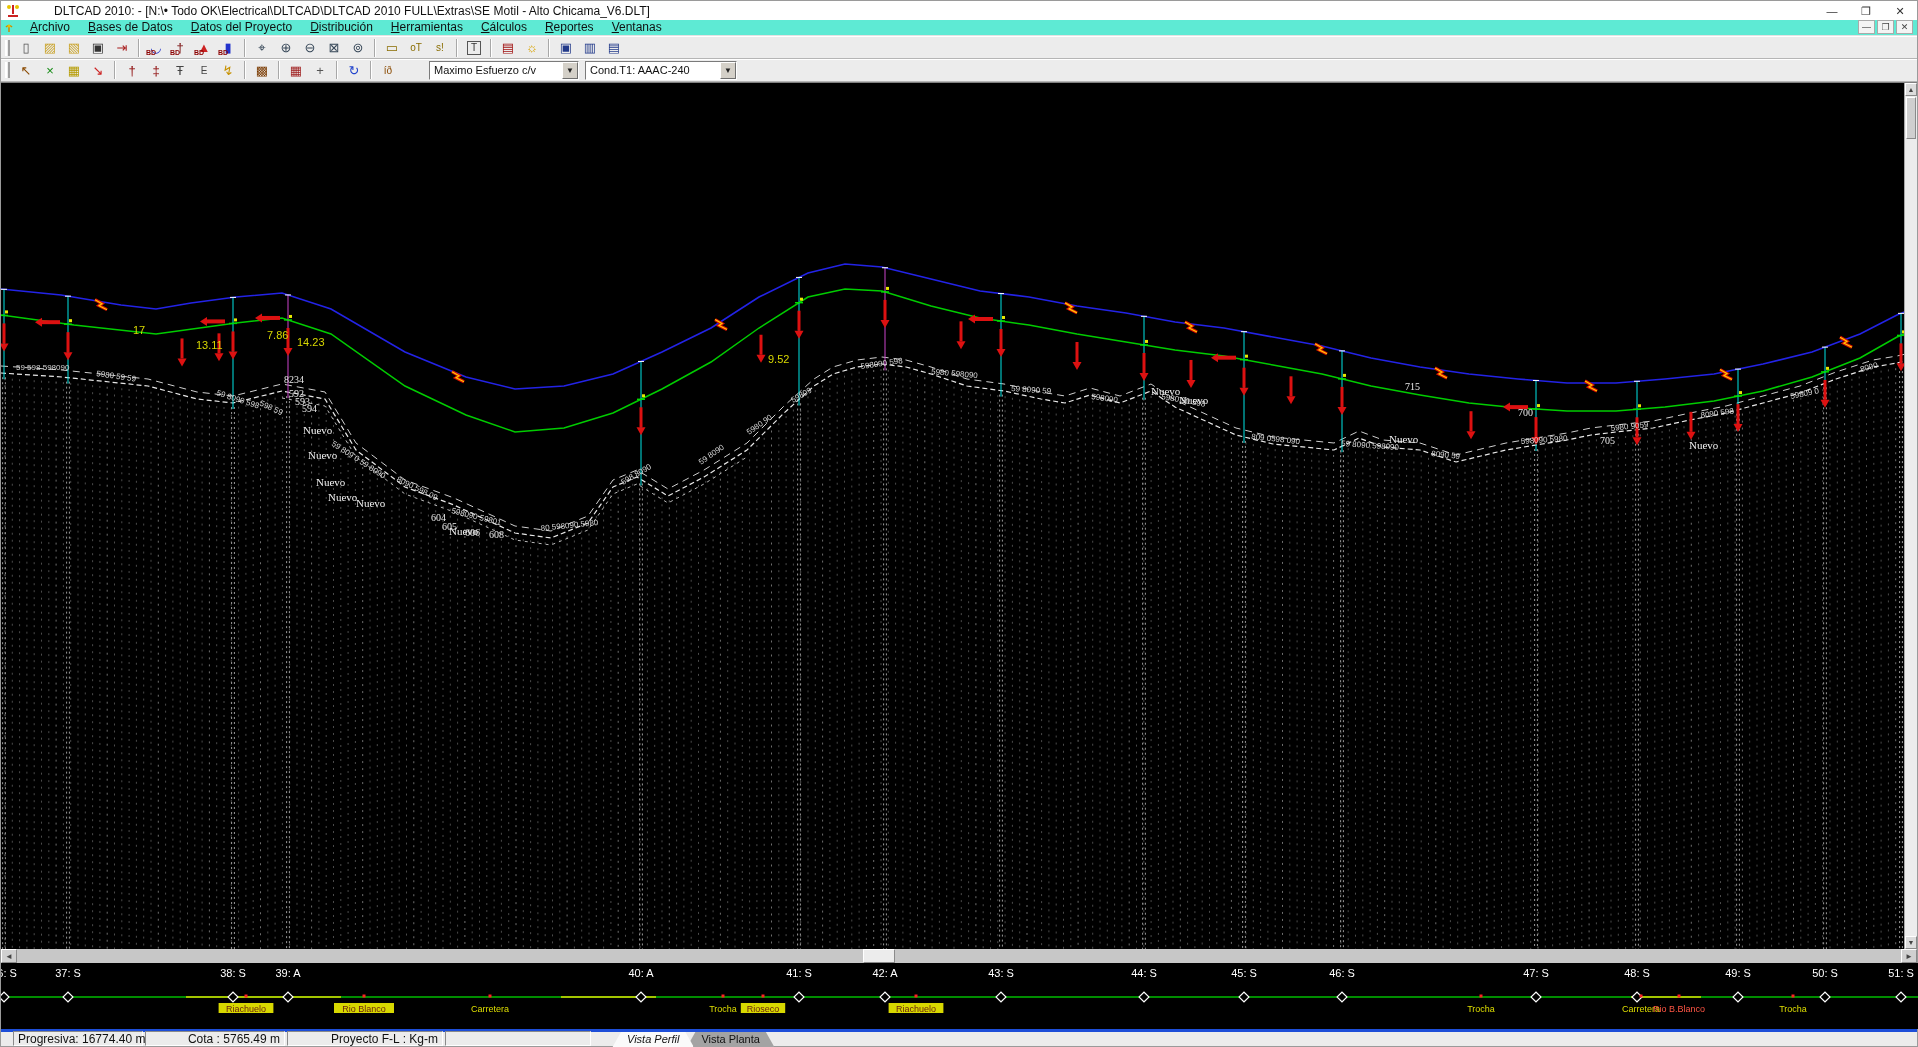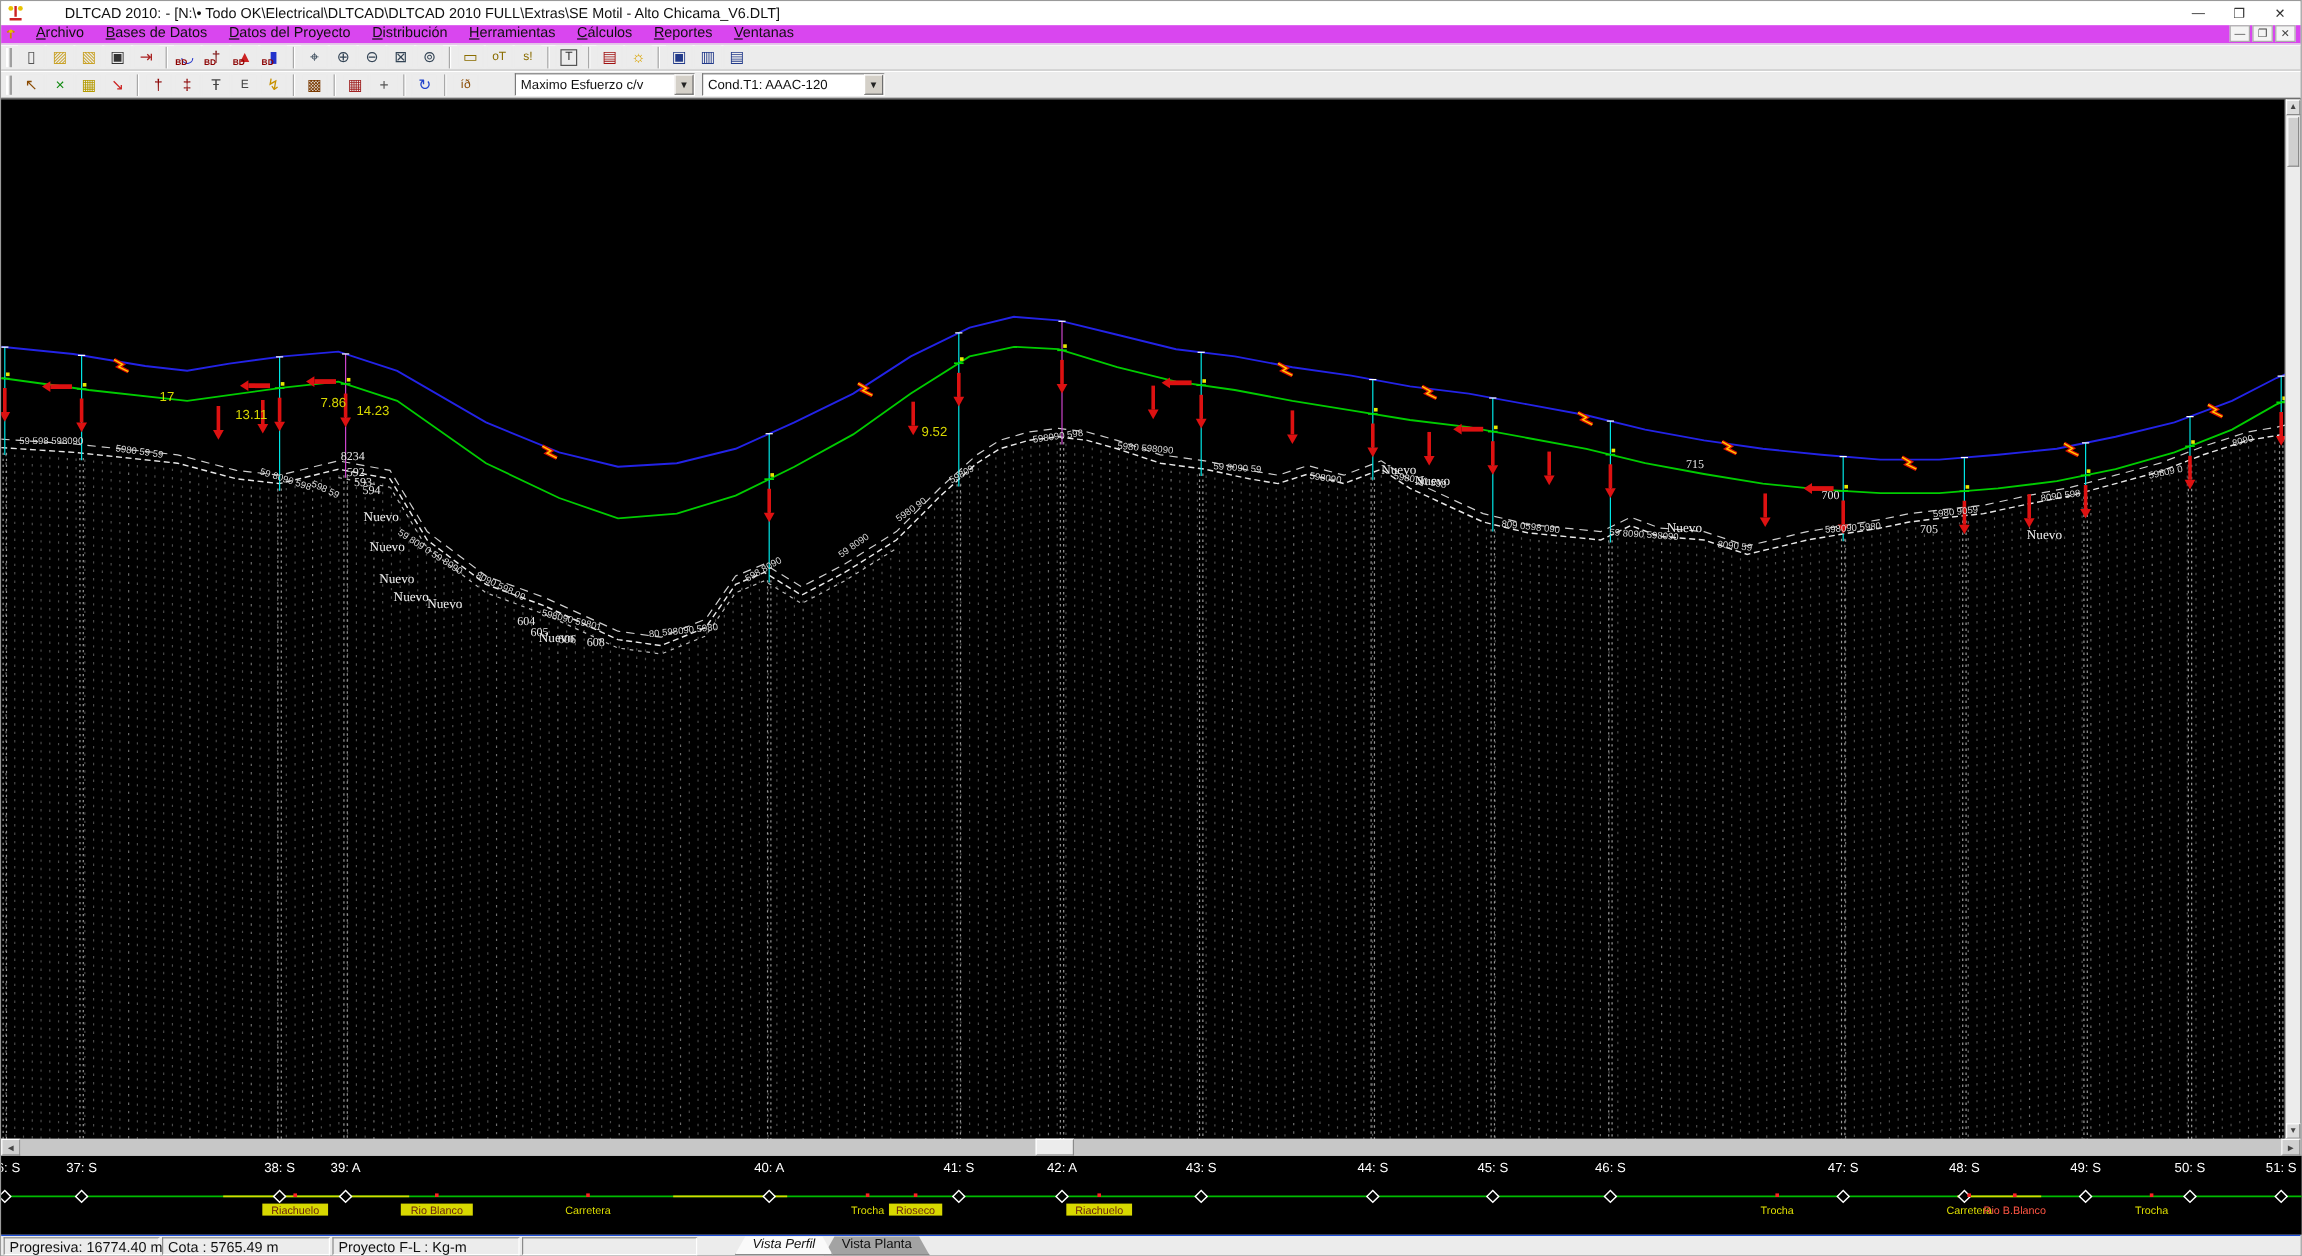--- a/index.html
+++ b/index.html
@@ -8,21 +8,21 @@
   .window { width:1918px; height:1047px; border:1px solid #9a9a9a; display:flex; flex-direction:column; background:#f0f0f0; }
 
   
   .titlebar { height:20px; background:#ffffff; display:flex; align-items:center; font-size:12px; color:#111; position:relative;gap:27px; }
   .app-icon { width:16px; height:14px; margin:0 6px 0 4px; display:inline-block; }
   .title-text { white-space:nowrap; }
   .win-controls { position:absolute; right:0; top:0; height:20px; display:flex; }
   .win-btn { width:34px; height:20px; display:flex; align-items:center; justify-content:center; font-size:11px; color:#333; }
 
   
-  .menubar { height:16px; background:#d946ef; display:flex; align-items:center; font-size:12px; color:#111; position:relative; border-bottom:1px solid #e3e3e3; }
+  .menubar { height:16px; background:#5eead4; display:flex; align-items:center; font-size:12px; color:#111; position:relative; border-bottom:1px solid #e3e3e3; }
   .menu-item { padding:0 9px; height:16px; line-height:15px; cursor:default; }
   .menu-item u { text-decoration:underline; }
   .mdi-controls { position:absolute; right:4px; top:0; height:15px; display:flex; gap:2px; }
   .mdi-btn { width:17px; height:14px; border:1px solid #aaa; background:#f4f4f4; font-size:9px; line-height:12px; text-align:center; color:#444; }
 
   
   .toolbar { background:#ececec; display:flex; align-items:center; border-top:1px solid #ffffff; border-bottom:1px solid #b5b5b5; padding-left:2px; }
   .tb1 { height:23px; } .tb2 { height:24px; }
   .grip { width:5px; height:16px; margin:0 4px 0 2px; border-left:2px solid #fff; border-right:2px solid #9f9f9f; }
   .tbtn { width:22px; height:19px; margin:0 1px; display:flex; align-items:center; justify-content:center;
@@ -47,21 +47,21 @@
   
   .hscroll { height:14px; background:#dcdcdc; position:relative; display:flex; }
   .hs-btn { width:16px; height:14px; font-size:8px; text-align:center; line-height:13px; color:#444; background:#d0d0d0; border:1px solid #fff; border-bottom-color:#8a8a8a; border-right-color:#8a8a8a; }
   .hs-track { flex:1; position:relative; background:#c7c7c7; }
   .hs-thumb { position:absolute; left:846px; top:0; width:32px; height:14px; background:#ececec; border:1px solid #fff; border-bottom-color:#8a8a8a; border-right-color:#8a8a8a; }
 
   
   .strip { height:66px; background:#000; }
 
   
-  .statusbar { height:17px; background:#ececec; display:flex; align-items:center; font-size:12px; color:#111; padding-left:2px; position:relative; border-top:1px solid #1d4ed8; }
+  .statusbar { height:17px; background:#ececec; display:flex; align-items:center; font-size:12px; color:#111; padding-left:12px; position:relative; border-top:3px solid #1d4ed8;text-align:right; }
   .spanel { height:15px; line-height:14px; padding:0 4px; margin-right:2px; border:1px solid; border-color:#8a8a8a #ffffff #ffffff #8a8a8a; white-space:nowrap; }
   .sp1{width:130px;} .sp2{width:140px;} .sp3{width:156px;} .sp4{width:146px;}
   .tabs { position:absolute; left:619px; top:0px; height:35px; display:flex; }
   .vtab { height:16px; line-height:15px; padding:0 14px; font-size:11px; color:#111; background:#a3a3a3;
           border:1px solid #8a8a8a; border-top:none; clip-path:polygon(9px 0,calc(100% - 9px) 0,100% 100%,0 100%);
           margin-left:-8px; }
   .vtab.active { background:#fafafa; font-style:italic; z-index:2; }
 </style>
 </head>
 <body>
@@ -239,21 +239,21 @@
       <div class="tsep"></div>
       <div class="tbtn">
         <span class="txt" style="color: rgb(138, 74, 0);">íð</span>
       </div>
       <div style="width: 26px;"></div>
       <div class="combo combo1">
         <span class="cval">Maximo Esfuerzo c/v</span>
         <span class="cbtn">▼</span>
       </div>
       <div class="combo combo2">
-        <span class="cval">Cond.T1: AAAC-120</span>
+        <span class="cval">Cond.T1: AAAC-240</span>
         <span class="cbtn">▼</span>
       </div>
     </div>
 
   <div class="canvas-wrap">
     <svg id="canvas-svg" width="1905" height="867" viewBox="0 0 1905 867">
         <rect x="0" y="0" width="1905" height="867" fill="#000"></rect>
         <line x1="4" y1="295.26229508196724" x2="4" y2="942" stroke="#6e6e6e" stroke-width="1" stroke-dasharray="2 5"></line>
         <line x1="11.3" y1="295.7409836065574" x2="11.3" y2="942" stroke="#4b4b4b" stroke-width="1" stroke-dasharray="2 5"></line>
         <line x1="18.6" y1="296.21967213114755" x2="18.6" y2="942" stroke="#4b4b4b" stroke-width="1" stroke-dasharray="2 5"></line>

